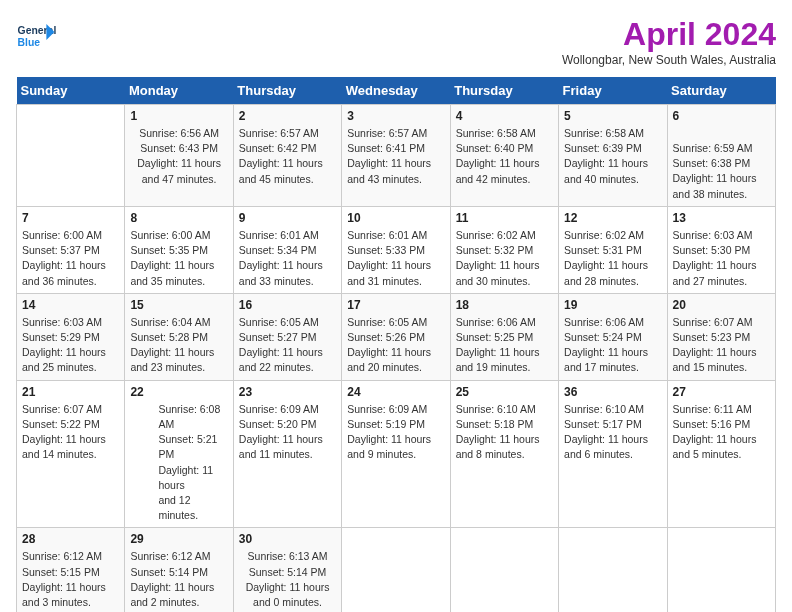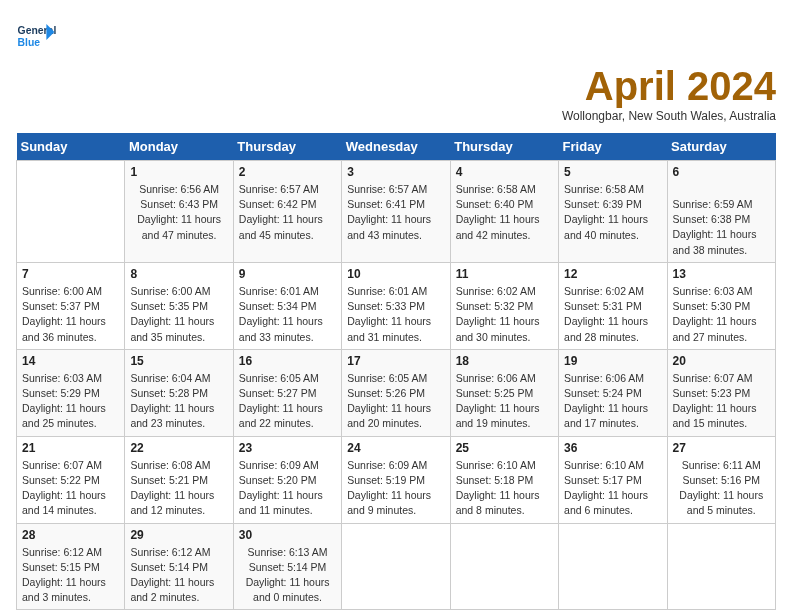--- a/index.html
+++ b/index.html
@@ -25,24 +25,23 @@
     }
     .logo-icon {
       width: 40px;
       height: 40px;
       margin-right: 6px;
     }
     .title-block {
       text-align: right;
     }
     .month-title {
-      font-size: 40px;
+      font-size: 32px;
       font-weight: bold;
-      color: #a16207;
-      margin-top: 48px;
+      color: #a21caf;
     }
     .location {
       font-size: 12px;
       color: #333;
     }
     table {
       width: 100%;
       border-collapse: collapse;
       font-size: 11px;
       border-radius: 8px;
@@ -266,21 +265,21 @@
       <tr>
         <td>
           <span class="day-num">21</span>
           <div class="day-info" style="white-space: pre-line;">Sunrise: 6:07 AM
 Sunset: 5:22 PM
 Daylight: 11 hours
 and 14 minutes.</div>
         </td>
         <td>
           <span class="day-num">22</span>
-          <div class="day-info" style="white-space: pre-line;">Sunrise: 6:08 AM
+          <div class="day-info" style="white-space: pre-line; margin-left: 28px;">Sunrise: 6:08 AM
 Sunset: 5:21 PM
 Daylight: 11 hours
 and 12 minutes.</div>
         </td>
         <td>
           <span class="day-num">23</span>
           <div class="day-info" style="white-space: pre-line;">Sunrise: 6:09 AM
 Sunset: 5:20 PM
 Daylight: 11 hours
 and 11 minutes.</div>
@@ -301,21 +300,21 @@
         </td>
         <td>
           <span class="day-num">36</span>
           <div class="day-info" style="white-space: pre-line;">Sunrise: 6:10 AM
 Sunset: 5:17 PM
 Daylight: 11 hours
 and 6 minutes.</div>
         </td>
         <td>
           <span class="day-num">27</span>
-          <div class="day-info" style="white-space: pre-line; text-align: center;">Sunrise: 6:11 AM
+          <div class="day-info" style="white-space: pre-line;">Sunrise: 6:11 AM
 Sunset: 5:16 PM
 Daylight: 11 hours
 and 5 minutes.</div>
         </td>
       </tr>
       <tr>
         <td>
           <span class="day-num">28</span>
           <div class="day-info" style="white-space: pre-line;">Sunrise: 6:12 AM
 Sunset: 5:15 PM

